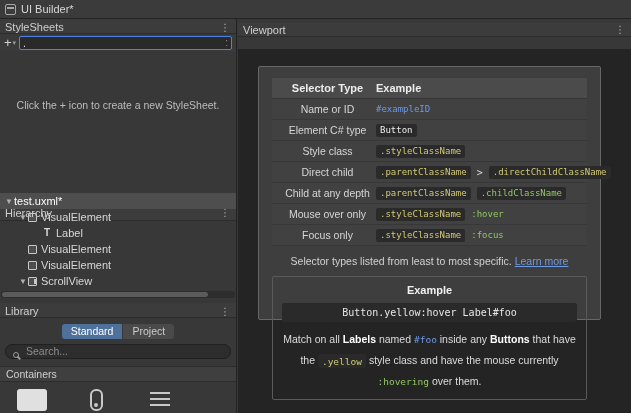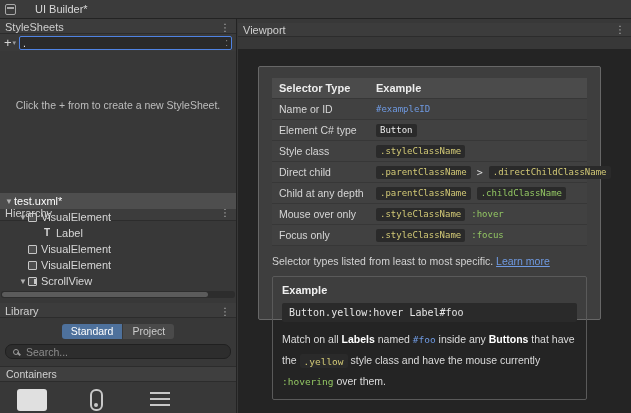--- a/index.html
+++ b/index.html
@@ -3,21 +3,21 @@
 <meta charset="utf-8">
 <style>
   html,body{margin:0;padding:0;background:#1b1b1b;}
   .root{position:relative;width:631px;height:413px;background:#383838;overflow:hidden;
         font-family:"Liberation Sans",sans-serif;font-size:11px;color:#d2d2d2;
         -webkit-font-smoothing:antialiased;}
   .root *{box-sizing:border-box;}
 
   
   .titlebar{position:absolute;left:0;top:0;width:631px;height:19px;background:#3b3b3b;
-            border-bottom:1px solid #232323;display:flex;align-items:center;gap:19px;padding-left:5px;}
+            border-bottom:1px solid #232323;display:flex;align-items:center;gap:5px;padding-left:5px;}
   .app-icon{width:11px;height:11px;border:1px solid #a8a8a8;border-radius:2px;position:relative;}
   .app-icon::after{content:'';position:absolute;left:1px;right:1px;top:2px;height:2px;background:#a8a8a8;}
   .title-text{color:#d8d8d8;font-size:11px;}
 
   
   .panel-header{position:absolute;left:0;right:0;height:15px;background:#3c3c3c;
                 border-bottom:1px solid #2c2c2c;display:flex;align-items:center;
                 padding:0 5px;color:#cfcfcf;}
   .panel-header .sp{flex:1;}
   .kebab{color:#b2b2b2;font-size:10px;line-height:1;padding:0 1px;}
@@ -54,21 +54,21 @@
 
   .hscroll{position:absolute;left:1px;right:1px;top:272px;height:7px;background:#2d2d2d;border-radius:3px;}
   .hscroll-thumb{position:absolute;left:1px;top:1px;bottom:1px;width:88%;background:#5b5b5b;border-radius:3px;}
 
   .li-header{top:284px;align-items:flex-end;}
   .tabs-row{position:absolute;left:0;right:0;top:304px;height:16px;display:flex;justify-content:center;align-items:center;gap:1px;}
   .lib-tab{height:15px;line-height:15px;padding:0 9px;font-size:10.5px;background:#4a4a4a;color:#cccccc;border-radius:0 3px 3px 0;}
   .lib-tab.active{background:var(--tab-active,#4e719c);color:#ffffff;border-radius:3px 0 0 3px;}
 
   .search-row{position:absolute;left:5px;right:5px;top:325px;height:15px;background:#2d2d2d;
-              border:1px solid #202020;border-radius:7px;display:flex;align-items:center;gap:5px;padding:0 7px;}
+              border:1px solid #202020;border-radius:7px;display:flex;align-items:flex-end;gap:5px;padding:0 7px;}
   .mag{width:6px;height:6px;border:1.5px solid #9a9a9a;border-radius:50%;position:relative;flex-shrink:0;}
   .mag::after{content:'';position:absolute;width:4px;height:1.5px;background:#9a9a9a;transform:rotate(45deg);right:-3px;bottom:-1px;}
   .search-row input{flex:1;min-width:0;background:transparent;border:none;outline:none;color:#bdbdbd;
               font-family:"Liberation Sans",sans-serif;font-size:10.5px;}
   .search-row input::placeholder{color:#8d8d8d;}
 
   .containers-header{position:absolute;left:0;right:0;top:347px;height:16px;line-height:15px;background:#3f3f3f;
               border-top:1px solid #2c2c2c;border-bottom:1px solid #2c2c2c;padding-left:6px;color:#d0d0d0;font-size:10.5px;}
 
   .items-row{position:absolute;left:0;right:0;top:368px;height:26px;display:flex;}
@@ -85,21 +85,21 @@
               border-bottom:1px solid #232323;display:flex;align-items:center;padding:0 3px;}
   .tb-item{display:flex;align-items:center;gap:3px;padding:0 7px;height:100%;color:#d4d4d4;}
   .tb-sep{width:1px;height:10px;background:#2c2c2c;}
   .fit-btn{border:1px solid #2a2a2a;background:#434343;border-radius:2px;height:13px;display:flex;
            align-items:center;padding:0 7px;margin-left:5px;font-size:10.5px;color:#d4d4d4;}
 
   .canvas{position:absolute;left:0;right:0;top:30px;bottom:0;background:#242424;}
 
   
   .doc{position:absolute;left:20px;top:17px;width:343px;height:254px;background:#3e3e3e;
-       border:1px solid #676767;border-radius:2px;padding:11px 13px;}
+       border:1px solid #676767;border-radius:2px;padding:11px 13px;text-align:center;}
   .t-row{display:flex;align-items:center;height:21px;background:#414141;border-bottom:1px solid #373737;}
   .t-row.head{background:#4b4b4b;color:#ededed;font-weight:bold;}
   .t-label{width:104px;padding-left:7px;color:#d6d6d6;font-size:10.5px;flex-shrink:0;white-space:nowrap;}
   .t-row.head .t-label{color:#ededed;font-size:11px;}
   .t-val{display:flex;align-items:center;gap:6px;white-space:nowrap;}
   .tok{font-family:"DejaVu Sans Mono",monospace;font-size:9px;}
   .chip{background:#2a2a2a;border-radius:2px;padding:1.5px 4px;}
   .tok-white{color:#ececec;}
   .tok-blue{color:var(--tok-blue,#6f9ae2);}
   .tok-yellow{color:var(--tok-yellow,#d2c976);}
@@ -140,21 +140,21 @@
         <span class="add-plus">+</span>
         <span class="caret">▾</span>
       </span>
       <span class="selector-wrap">
         <input value="." style="">
         <span class="selector-suffix">:</span>
       </span>
     </div>
 
     <div class="ss-body">
-      <div class="empty-msg">Click the + from to create a new StyleSheet.</div>
+      <div class="empty-msg">Click the + icon to create a new StyleSheet.</div>
     </div>
 
     <div class="panel-header hi-header">
       <span>Hierarchy</span>
       <span class="sp"></span>
       <span class="kebab">⋮</span>
     </div>
 
     <div class="tree">
         <div class="tree-row selected" style="padding-left: 4px;">

